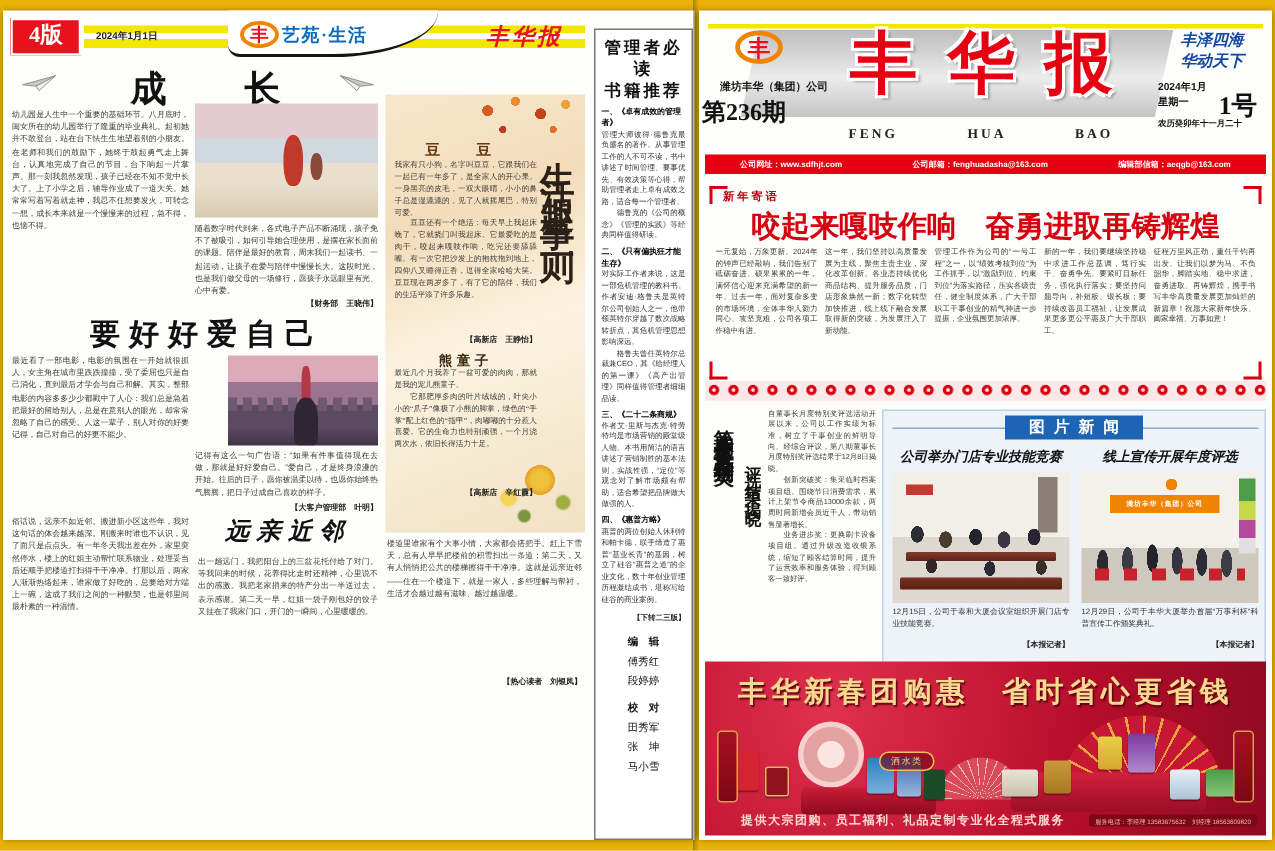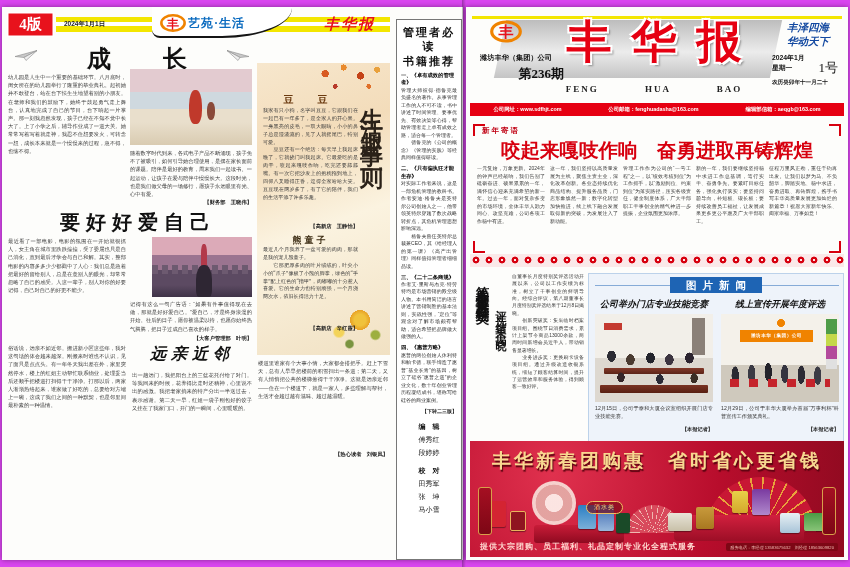--- a/index.html
+++ b/index.html
@@ -1,17 +1,17 @@
 <!DOCTYPE html>
 <html><head>
 <meta charset="utf-8">
 <style>
 *{margin:0;padding:0;box-sizing:border-box}
 body{font-family:"Liberation Sans",sans-serif;background:#c9c8c4}
-.sheet{position:relative;width:850px;height:567px;background:#d946ef;overflow:hidden}
+.sheet{position:relative;width:850px;height:567px;background:#eab308;overflow:hidden}
 .abs{position:absolute}
 .page{position:absolute;top:7px;height:553px;background:#fdfdfb;box-shadow:0 0 5px rgba(0,0,0,.4)}
 .pl{left:2px;width:461px}
 .pr{left:466px;width:382px}
 .fold{position:absolute;left:462px;top:0;width:4px;height:567px;background:linear-gradient(90deg,rgba(0,0,0,.28),rgba(0,0,0,0))}
 .small{font-size:5.3px;line-height:1.55;color:#3a3a3a;text-align:justify;white-space:pre-line}
 .sign{font-size:5.3px;font-weight:bold;color:#222;text-align:right}
 .serif{font-family:"Liberation Serif","DejaVu Serif",serif}
 
 .lp-no{left:5px;top:5px;width:47px;height:25px;background:#e8121c;color:#fff;font-weight:bold;font-size:15px;text-align:center;line-height:25px;box-shadow:inset 0 0 0 1.5px #fff;font-family:"Liberation Serif",serif}
@@ -77,26 +77,26 @@
 .bb-b{font-size:5px;line-height:1.5;color:#333;text-align:justify;white-space:pre-line}
 .bb-turn{text-align:right;font-size:5px;margin-top:4px;font-weight:bold;color:#222}
 .bb-ed{text-align:center;font-size:7px;line-height:1.85;margin-top:7px;color:#111;font-weight:bold}
 .bb-nm{font-weight:normal}
 
 .mh-yline{left:6px;top:9px;width:370px;height:3px;background:#f3e600}
 .mh-band{left:34px;top:13px;width:276px;height:58px;background:linear-gradient(180deg,#bdbdbd,#ececec 55%,#c4c4c4);transform:skewX(-12deg)}
 .mh-logo{left:24px;top:11px;width:32px;height:27px}
 .mh-name{left:62px;top:5px;width:252px;text-align:center;font-weight:900;font-size:45px;letter-spacing:20px;text-indent:20px;color:#e60012;text-shadow:-2px -2px 0 #fff,2px -2px 0 #fff,-2px 2px 0 #fff,2px 2px 0 #fff,3px 3px 2px rgba(0,0,0,.35);white-space:nowrap}
 .mh-co{left:2px;top:46px;width:96px;text-align:center;font-weight:bold;font-size:7.2px;color:#111}
-.mh-issue{left:2px;top:58px;width:96px;text-align:right;font-weight:bold;font-size:13px;color:#111}
+.mh-issue{left:2px;top:58px;width:96px;text-align:left;font-weight:bold;font-size:16px;color:#111}
 .mh-py{left:62px;top:77px;width:252px;text-align:center;font-weight:bold;font-size:9px;word-spacing:42px;letter-spacing:2px;color:#222}
 .mh-slo{left:306px;top:14px;width:72px;text-align:center;font-weight:bold;font-style:italic;font-size:10.5px;line-height:1.3;color:#1248a0}
 .mh-d1{left:306px;top:46px;width:72px;font-weight:bold;font-size:6.8px;color:#111}
 .mh-d2{left:306px;top:56px;width:72px;font-size:6.8px;color:#111;font-weight:bold}
-.mh-d3{position:absolute;right:6px;top:-4px;font-size:13px;font-weight:normal}
+.mh-d3{position:absolute;right:6px;top:-4px;font-size:17px;font-weight:bold}
 .mh-d4{left:306px;top:72px;width:72px;font-size:5.6px;color:#111;font-weight:bold}
 .mh-redbar{left:4px;top:96px;width:374px;height:13px;background:#e60012;color:#fff;display:flex;justify-content:space-around;align-items:center;font-size:5.4px;font-weight:bold}
 
 .cor{width:12px;height:12px;border:0 solid #d7000f}
 .cor-tl{left:7px;top:117px;border-left-width:2px;border-top-width:2px}
 .cor-tr{left:363px;top:117px;border-right-width:2px;border-top-width:2px}
 .cor-bl{left:7px;top:234px;border-left-width:2px;border-bottom-width:2px}
 .cor-br{left:363px;top:234px;border-right-width:2px;border-bottom-width:2px}
 .msg-label{left:16px;top:119px;font-size:7.5px;font-weight:bold;color:#c00013;letter-spacing:2px}
 .msg-hl{left:8px;top:130px;width:366px;text-align:center;font-weight:900;font-size:19.5px;color:#d7000f;white-space:nowrap}
@@ -143,21 +143,21 @@
 .b5{left:146px;bottom:24px;width:14px;height:20px;background:#1a4a28}
 .b6{left:198px;bottom:26px;width:24px;height:18px;background:linear-gradient(#e8e4d8,#c8c0a8)}
 .b7{left:226px;bottom:28px;width:18px;height:22px;background:linear-gradient(#c89a3c,#a87820)}
 .b8{right:96px;bottom:44px;width:16px;height:22px;background:linear-gradient(#e8d048,#d4a82c)}
 .b9{right:74px;bottom:42px;width:18px;height:26px;background:linear-gradient(#7a3aa0,#b088cc)}
 .b10{right:18px;bottom:26px;width:22px;height:18px;background:linear-gradient(#4a9c44,#88c478)}
 .b11{right:44px;bottom:24px;width:20px;height:20px;background:linear-gradient(#e8f0f4,#a8c4d8)}
 .tag{position:absolute;left:116px;top:60px;padding:1px 7px;border:1px solid #f0c060;color:#f6d27a;font-size:6px;border-radius:7px;background:rgba(120,8,22,.65);letter-spacing:1px}
 .rib{position:absolute;top:46px;width:14px;height:48px;background:linear-gradient(#a50f22,#7d0715);border:1px solid #d8a04a;border-radius:3px}
 .rib-l{left:8px}.rib-r{right:8px}
-.rbn-svc{position:absolute;bottom:5px;left:10px;width:230px;text-align:left;font-size:8px;color:#ffd7cf;letter-spacing:1px;font-weight:bold}
+.rbn-svc{position:absolute;bottom:5px;left:10px;width:230px;text-align:right;font-size:8px;color:#ffd7cf;letter-spacing:1px;font-weight:bold}
 .rbn-tel{position:absolute;bottom:6px;right:6px;background:#7d0715;color:#f0b8b0;font-size:4.2px;padding:1.5px 4px;border-radius:2px}
 </style>
 </head>
 <body>
 
 <div class="sheet">
 
   <div class="page pl">
 
     <div class="abs lp-no serif">4版</div>

